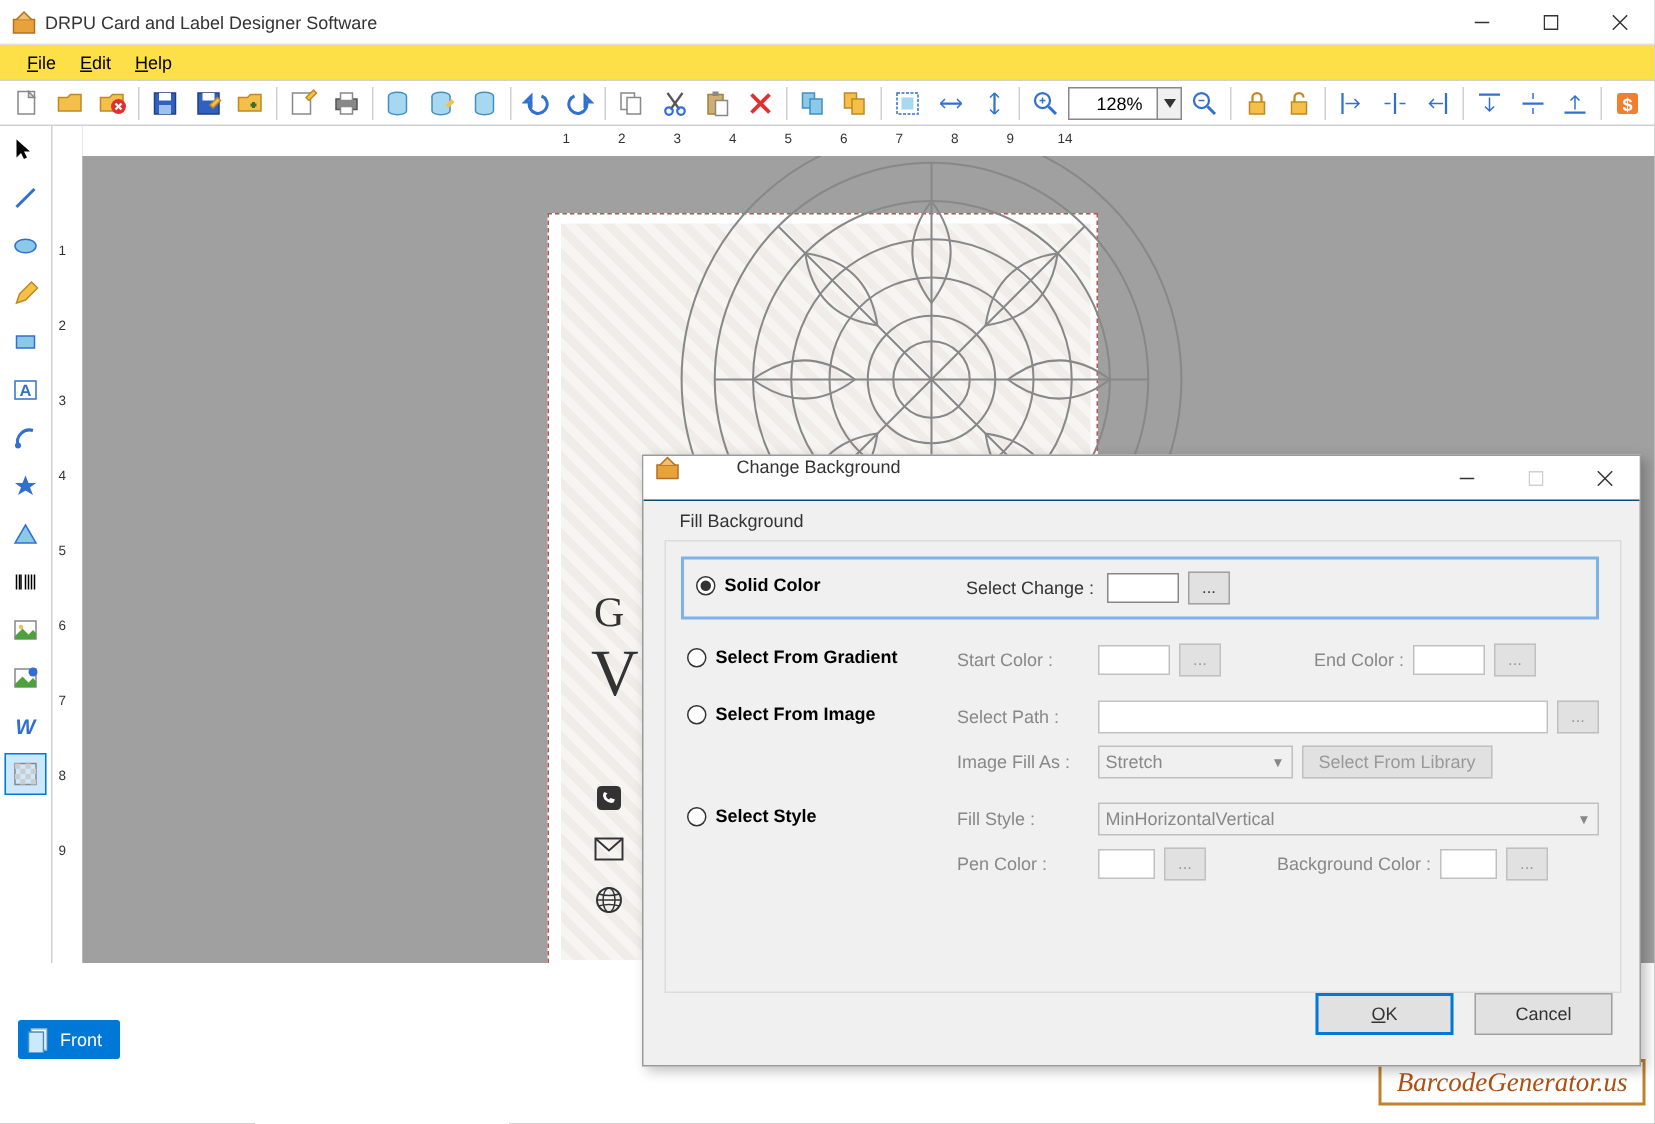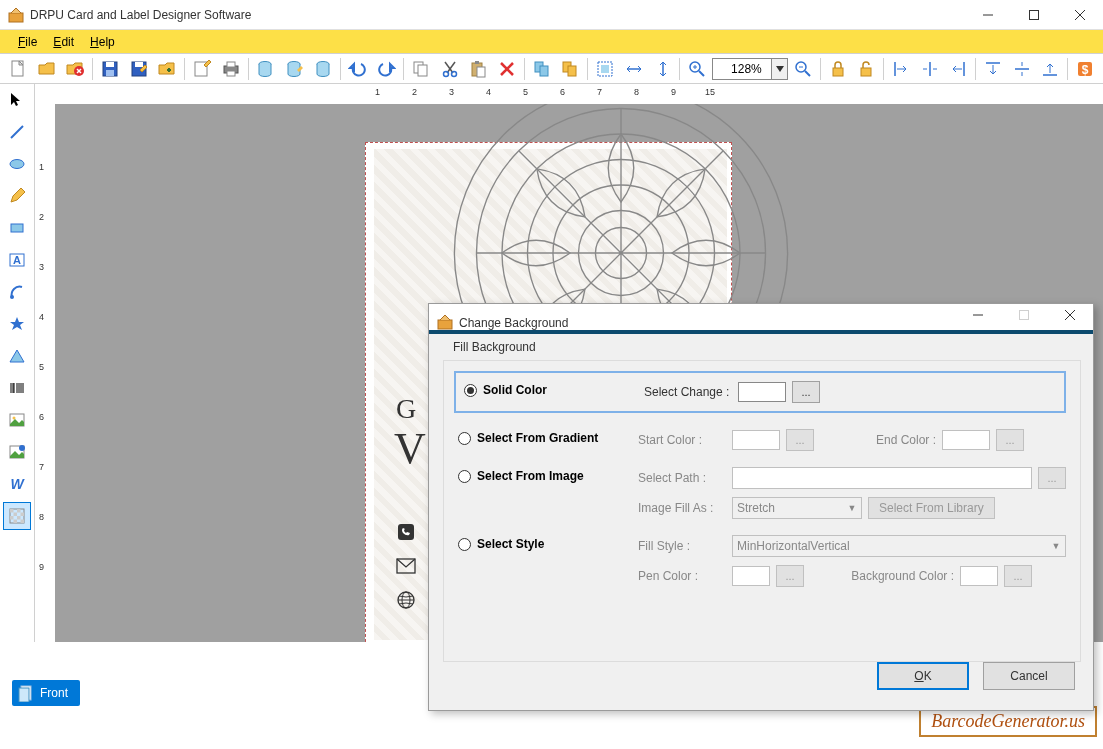--- a/index.html
+++ b/index.html
@@ -51,21 +51,21 @@
 
 .bottom-bar { position: absolute; bottom: 42px; left: 12px; height: 28px; display: flex; align-items: center; }
 .tab { height: 26px; background: #0078d7; color: #fff; font-size: 12px; display: flex; align-items: center; padding: 0 12px 0 6px; border-radius: 2px; }
 .tab .icon { width: 18px; height: 18px; margin-right: 4px; }
 
 
 .watermark { position: absolute; right: 6px; bottom: 12px; border: 2px solid #c08030; background: #fff; padding: 3px 10px; font-family: Georgia, serif; font-style: italic; font-size: 18px; color: #b05010; }
 
 
 .dialog { position: absolute; left: 428px; top: 303px; width: 666px; height: 408px; background: #f0f0f0; border: 1px solid #9a9a9a; box-shadow: 3px 3px 8px rgba(0,0,0,0.25); z-index: 100; }
-.dlg-title { height: 30px; background: #fff; display: flex; align-items: flex-end; border-bottom: 4px solid #0c4a6e; }
+.dlg-title { height: 30px; background: #fff; display: flex; align-items: flex-start; border-bottom: 1px solid #0c4a6e; gap: 32px; }
 .dlg-title .icon { width: 16px; height: 16px; margin: 0 6px 0 8px; }
 .dlg-title .txt { font-size: 12px; color: #333; flex: 1; }
 .dlg-controls { display: flex; }
 .dlg-body { padding: 6px 12px 10px 14px; font-size: 12px; color: #333; }
 .section-label { font-size: 12px; color: #333; padding-left: 10px; margin-bottom: 6px; }
 .inner-panel { border: 1px solid #dcdcdc; background: #f0f0f0; padding: 10px 14px 8px 14px; height: 302px; }
 .opt-row { display: flex; align-items: flex-start; margin-bottom: 16px; justify-content: space-between; }
 .opt-row.selected-row { border: 2px solid #7eb1e8; padding: 8px 4px 8px 8px; margin: 0 0 16px -4px; }
 .radio-col { width: 180px; display: flex; align-items: center; gap: 6px; padding-top: 2px; }
 .radio { width: 13px; height: 13px; border: 1px solid #333; border-radius: 50%; display: flex; align-items: center; justify-content: center; background:#fff; }
@@ -470,21 +470,21 @@
     <div class="top-ruler">
       <div class="hnum" style="left:320px">1</div>
       <div class="hnum" style="left:357px">2</div>
       <div class="hnum" style="left:394px">3</div>
       <div class="hnum" style="left:431px">4</div>
       <div class="hnum" style="left:468px">5</div>
       <div class="hnum" style="left:505px">6</div>
       <div class="hnum" style="left:542px">7</div>
       <div class="hnum" style="left:579px">8</div>
       <div class="hnum" style="left:616px">9</div>
-      <div class="hnum" style="left:650px">15</div>
+      <div class="hnum" style="left:650px">14</div>
     </div>
     <div class="canvas-bg">
       <div class="card">
         <div class="card-bg"></div>
         <svg class="mandala" viewBox="0 0 200 200">
           <g fill="none" stroke="#888" stroke-width="0.8">
           <circle cx="100" cy="100" r="15"></circle>
               <circle cx="100" cy="100" r="25"></circle>
               <circle cx="100" cy="100" r="40"></circle>
               <circle cx="100" cy="100" r="55"></circle>

